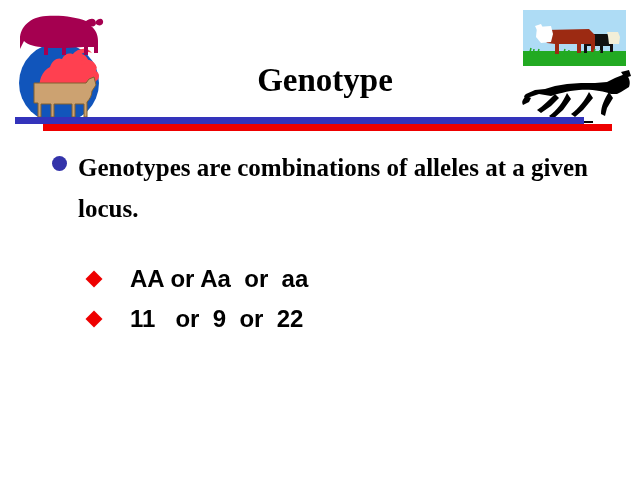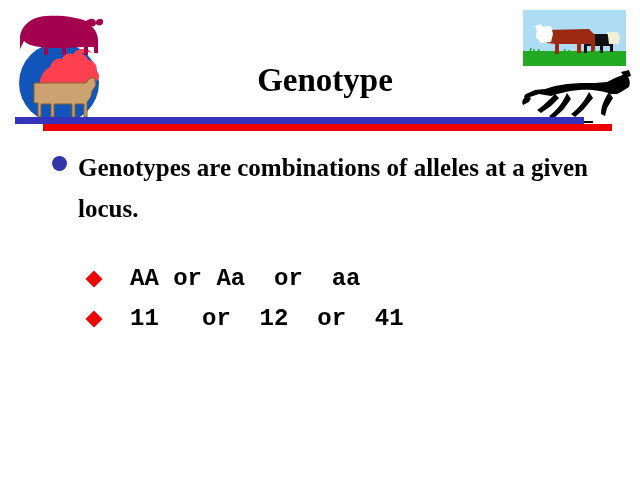--- a/index.html
+++ b/index.html
@@ -125,21 +125,21 @@
     top: 9px;
     width: 12px;
     height: 12px;
     background: #EE0000;
     transform: rotate(45deg);
   }
   .sub-item .sub-txt {
     position: absolute;
     left: 42px;
     top: 0px;
-    font-family: Liberation Mono, monospace;
+    font-family: Liberation Sans, sans-serif;
     font-weight: bold;
     font-size: 24px;
     line-height: 30px;
     color: #000000;
     white-space: pre;
   }
 </style>
 </head>
 <body>
 
@@ -231,17 +231,17 @@
     <div class="txt">Genotypes are combinations of alleles at a given locus.</div>
   </div>
 
   <div class="sub-list">
     <div class="sub-item">
       <span class="diamond"></span>
       <span class="sub-txt">AA or Aa  or  aa</span>
     </div>
     <div class="sub-item">
       <span class="diamond"></span>
-      <span class="sub-txt">11   or  12  or  41</span>
+      <span class="sub-txt">11   or  9  or  22</span>
     </div>
   </div>
 
 </div>
 
 </body></html>

